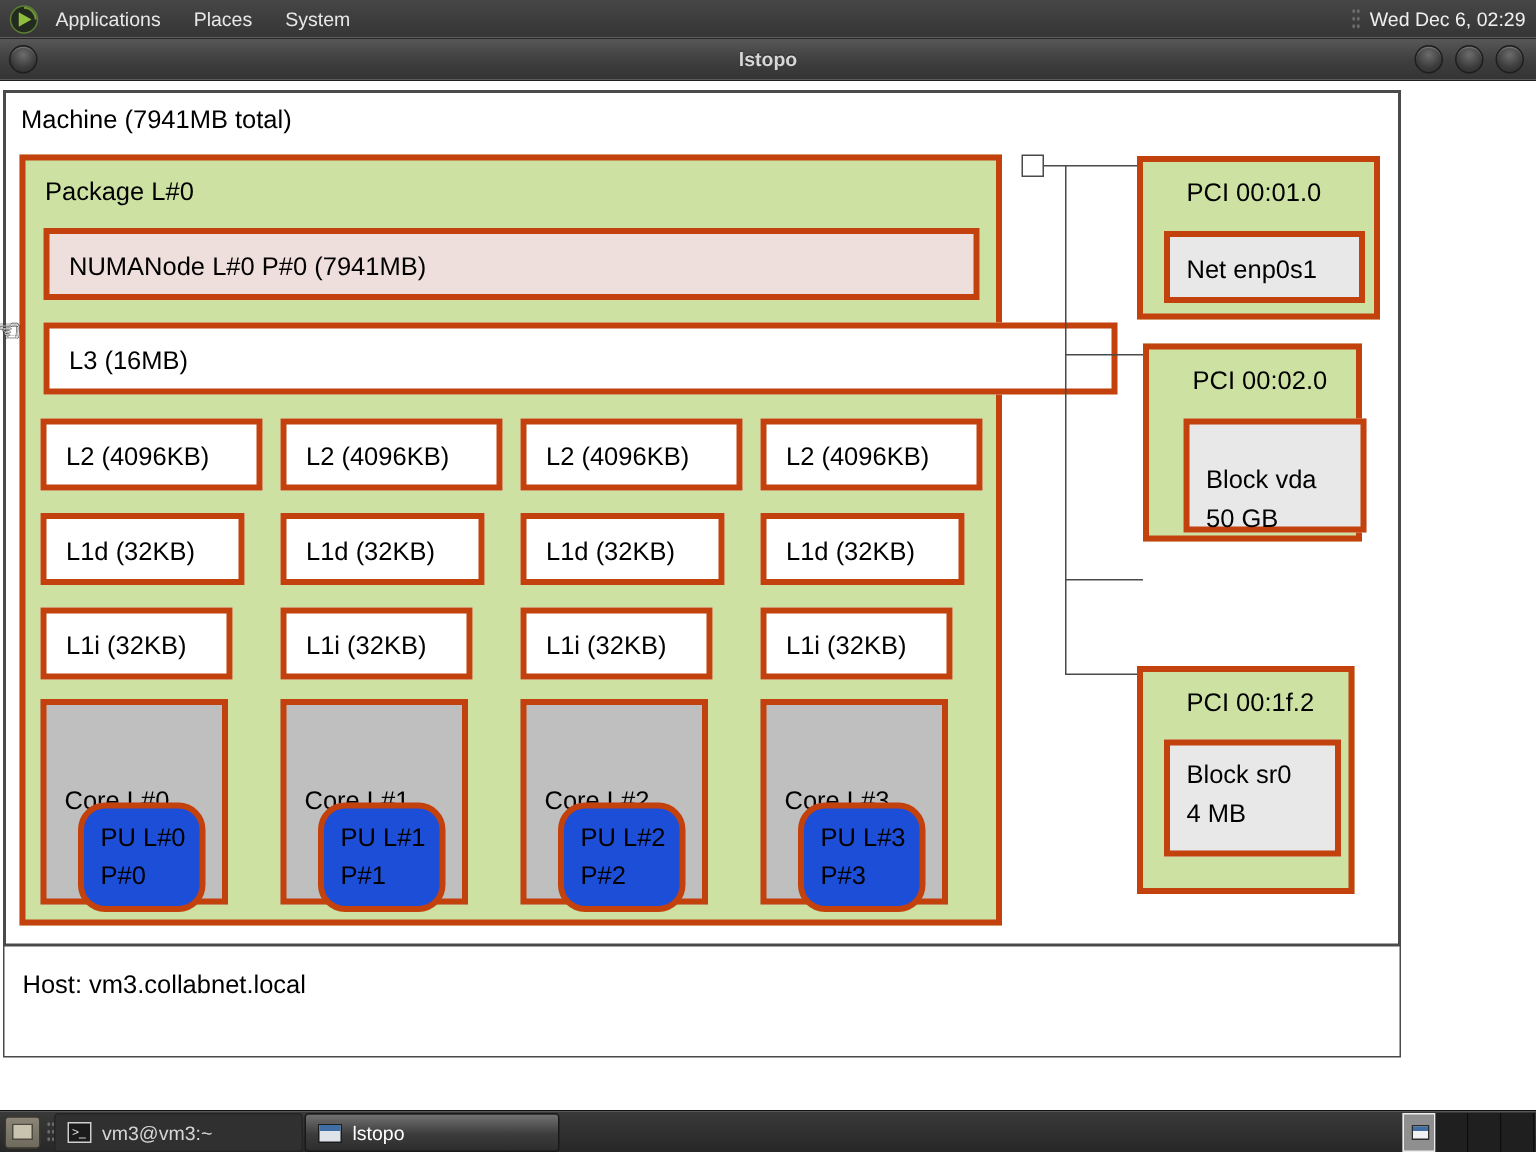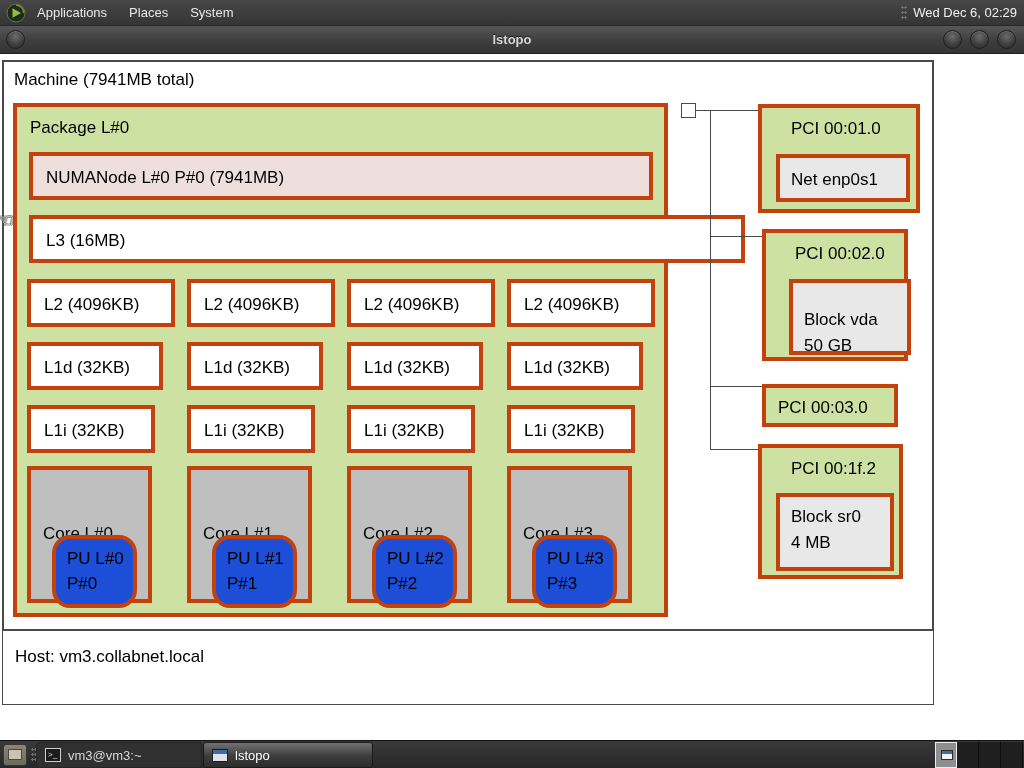--- a/index.html
+++ b/index.html
@@ -192,23 +192,22 @@
   </div>
 
   <div class="tbox border2" style="left:762px; top:229px; width:146px; height:132px; background:#cde2a2;">
     <div class="pci-label">PCI 00:02.0</div>
     <div class="dev-box border2" style="left:11px; top:46px; width:122px; height:76px; padding-top:24px;margin-left:12px;">
       <div>Block vda</div>
       <div>50 GB</div>
     </div>
   </div>
 
-  <div class="tbox border2" style="left:762px; top:384px; width:136px; height:43px; line-height:39px; padding-left:12px; background:#cde2a2;">PCI 00:03.0</div>
-
-  <div class="tbox border2" style="left:758px; top:444px; width:145px; height:135px; background:#cde2a2;">
+
+  <div class="tbox border2" style="left:758px; top:444px; width:145px; height:152px; background:#cde2a2;">
     <div class="pci-label">PCI 00:1f.2</div>
     <div class="dev-box border2" style="left:14px; top:45px; width:118px; height:78px; padding-top:7px;">
       <div>Block sr0</div>
       <div>4 MB</div>
     </div>
   </div>
 
   <div class="tbox legend-box">
     <div>Host: vm3.collabnet.local</div>
   </div>

